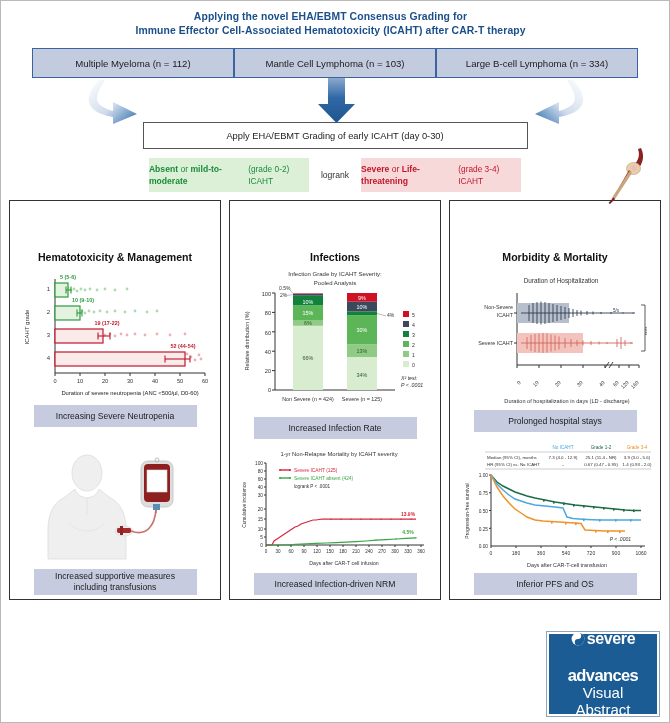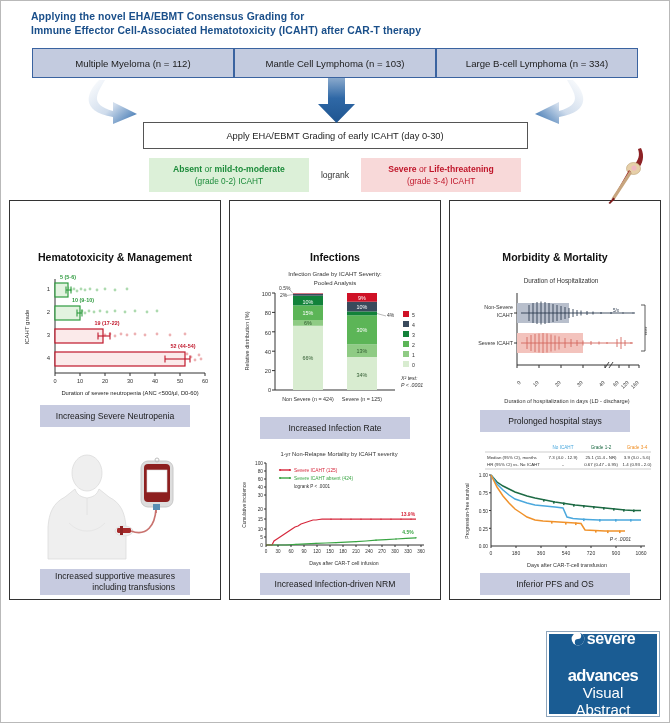--- a/index.html
+++ b/index.html
@@ -12,21 +12,21 @@
   #page {
     position: relative;
     width: 670px; height: 723px;
     background: #ffffff;
     border: 1px solid #b9b9b9;
   }
 
   
   .title-block {
     padding: 9px 39px 6px 30px;
-    text-align: left;
+    text-align: center;
   }
   .title-line {
     color: #1a4f8a;
     font-weight: bold;
     font-size: 10.4px;
     line-height: 14px;
     letter-spacing: 0.1px;
   }
 
   
@@ -68,21 +68,21 @@
   .versus-row {
     display: flex;
     align-items: center;
     justify-content: center;
     gap: 12px;
     margin-top: 9px;
     position: relative;
   }
   .grade-box {
     width: 160px; height: 34px;
-    display: flex; flex-direction: column;
+    display: flex; 
     align-items: center; justify-content: center;
     line-height: 12px;
   }
   .grade-box.green { background: #dcf0d8; }
   .grade-box.red   { background: #f8d9d9; }
   .gb-l1 { font-size: 8.6px; font-weight: bold; }
   .gb-l2 { font-size: 8.3px; }
   .green .gb-l1, .green .gb-l2 { color: #1c8b3a; }
   .green .gb-l1 .plain { font-weight: normal; }
   .red .gb-l1, .red .gb-l2 { color: #c0172b; }
@@ -110,24 +110,24 @@
   .panel-title {
     font-size: 10.6px;
     font-weight: bold;
     color: #111;
     margin-bottom: 2px;
     text-align: center;
     margin-top: 44px;
   }
   .blue-label {
     background: #c7cbe0;
-    width: 150px;
+    width: 163px;
     min-height: 22px;
     display: flex; align-items: center; justify-content: center;
-    text-align: right;
+    text-align: center;
     font-size: 8.6px;
     color: #1b1b1b;
     line-height: 11px;
     padding: 2px 4px;
   }
   .panel-spacer { flex: 1; }
 
   
   .chart-holder { width: 100%; display:flex; justify-content:center; }
 

